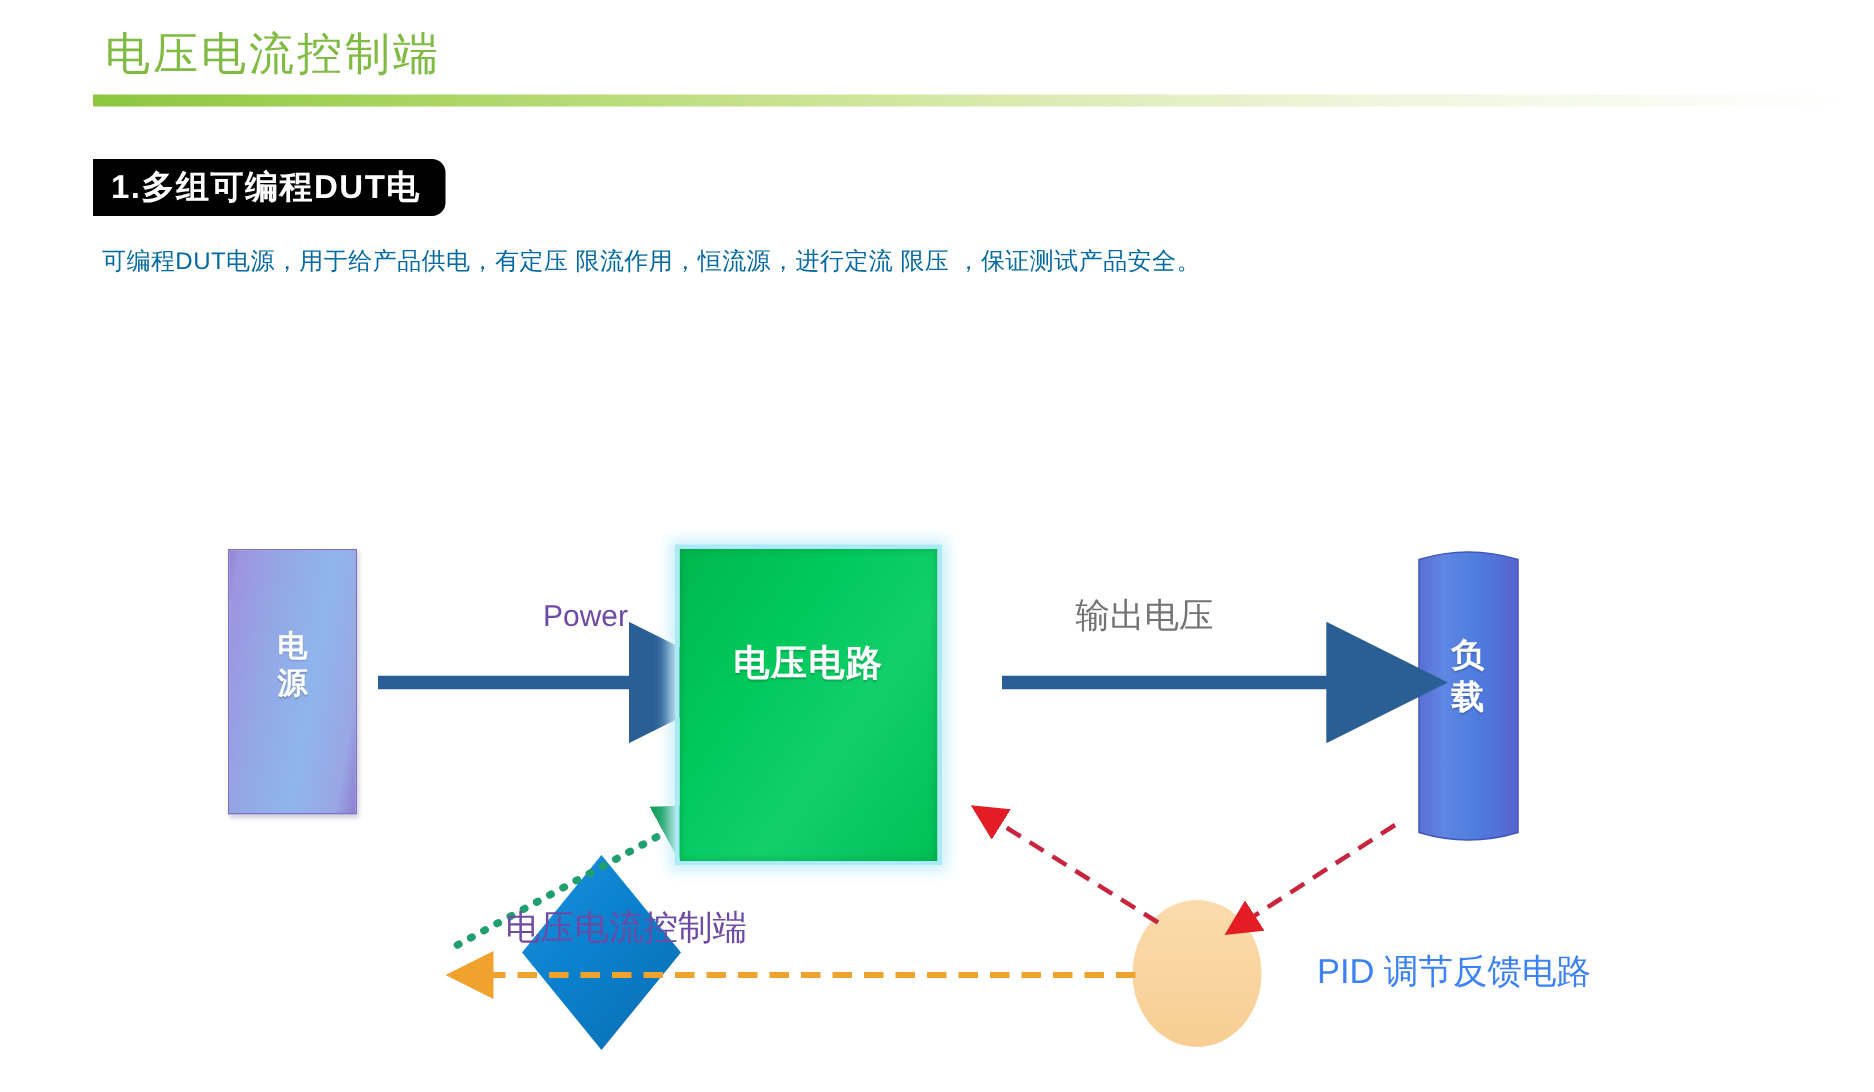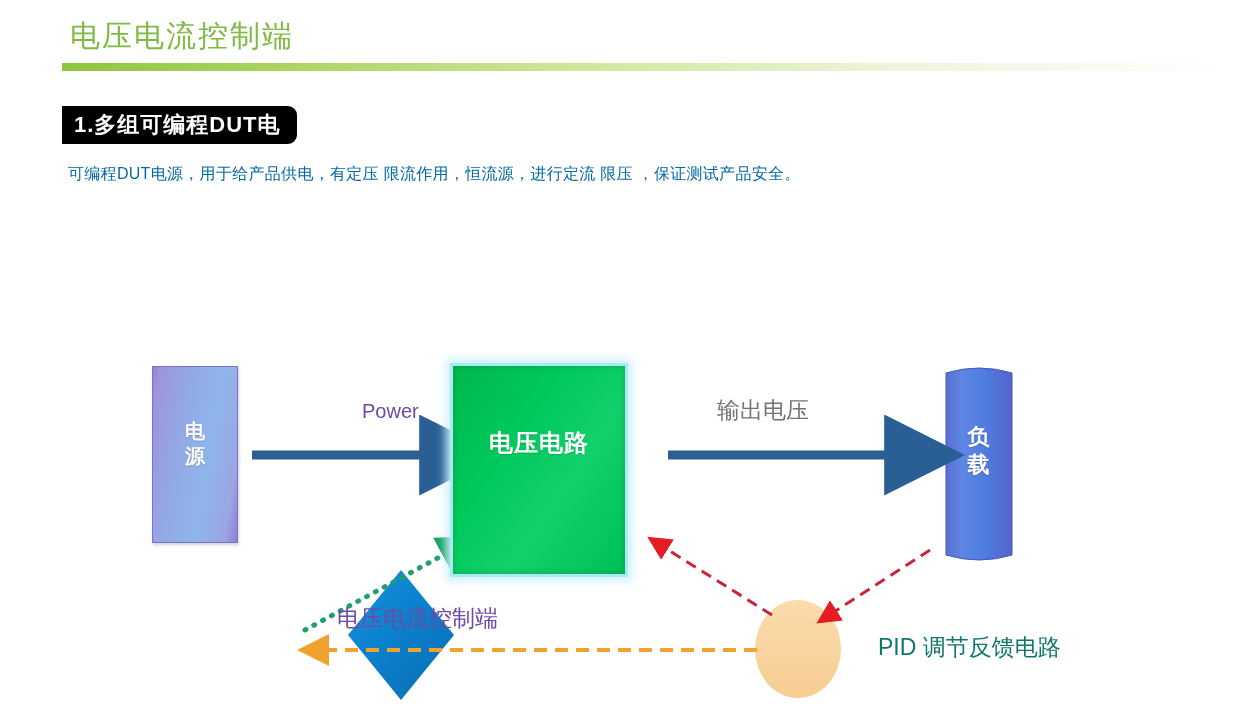--- a/index.html
+++ b/index.html
@@ -136,21 +136,21 @@
   .conn-label {
     position: absolute;
     color: #6a3f9e;
     font-weight: normal;
     white-space: nowrap;
   }
   #label-power      { left: 222px; top: 55px;  font-size: 20px; color:#6e4aa6; }
   #label-output     { left: 577px; top: 50px;  font-size: 23px; color:#737373; }
   #label-vi-control { left: 197px; top: 258px; font-size: 23px; color:#6e4aa6; }
   #label-sensor     { left: 372px; top: 311px; font-size: 23px; color:#6e4aa6; }
-  #label-pid        { left: 738px; top: 287px; font-size: 23px; color:#0f766e; }
+  #label-pid        { left: 738px; top: 287px; font-size: 23px; color:#3b82f6; }
 </style>
 </head>
 <body>
 
 <div id="page-title">电压电流控制端</div>
 <div id="title-rule"></div>
 
 <div id="section-badge">
   <span>1.多组可编程DUT电</span>
 </div>

